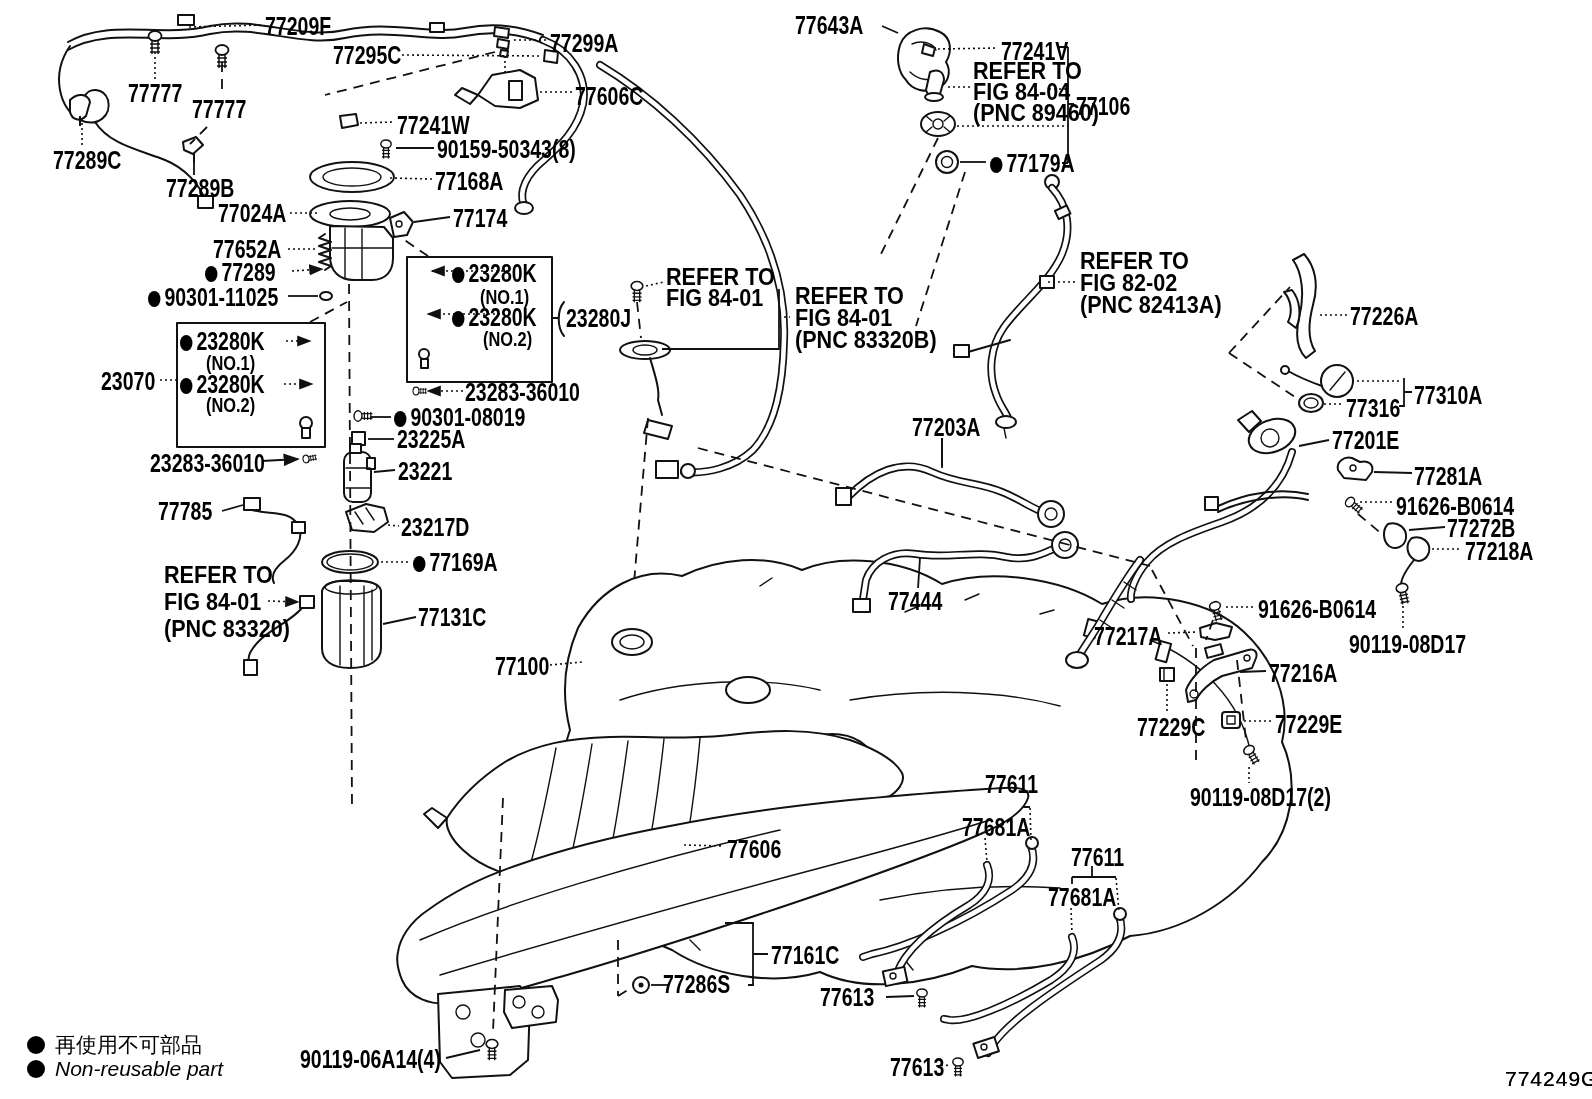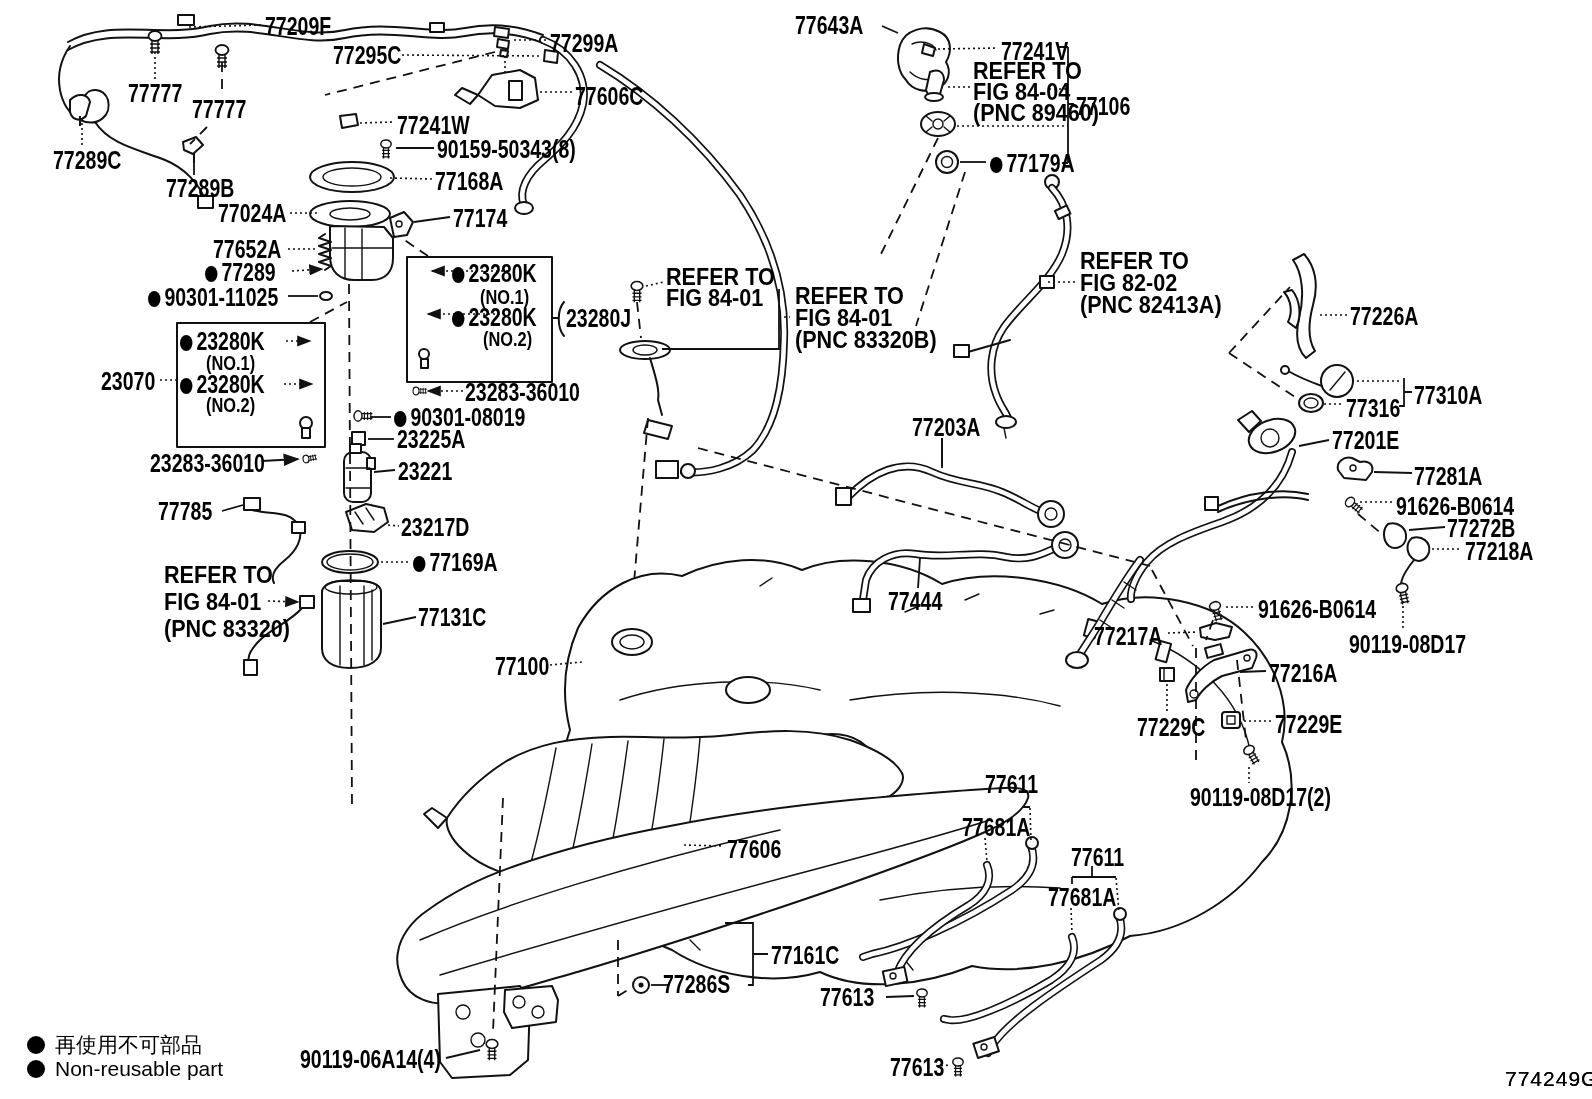--- a/index.html
+++ b/index.html
@@ -431,17 +431,17 @@
     </div>
 <div id="notes">
       <div class="note" style="left: 164px; top: 561px; line-height: 27px;"><div>REFER TO</div><div>FIG 84-01</div><div>(PNC 83320)</div></div>
       <div class="note" style="left: 666px; top: 266px; line-height: 21px;"><div>REFER TO</div><div>FIG 84-01</div></div>
       <div class="note" style="left: 795px; top: 285px; line-height: 22px;"><div>REFER TO</div><div>FIG 84-01</div><div>(PNC 83320B)</div></div>
       <div class="note" style="left: 973px; top: 60px; line-height: 21px;"><div>REFER TO</div><div>FIG 84-04</div><div>(PNC 89460)</div></div>
       <div class="note" style="left: 1080px; top: 250px; line-height: 22px;"><div>REFER TO</div><div>FIG 82-02</div><div>(PNC 82413A)</div></div>
     </div>
 <div id="legend">
       <div class="legend-row" style="left: 27px; top: 1031px; text-align: right;"><span class="dot"></span><span>再使用不可部品</span></div>
-      <div class="legend-row" style="left: 27px; top: 1057px;"><span class="dot"></span><span>Non-reusable part</span></div>
+      <div class="legend-row" style="left: 27px; top: 1057px; font-style: italic;"><span class="dot"></span><span>Non-reusable part</span></div>
     </div>
 <div class="plabel plain" style="left:1505px;top:1068px;">774249G</div>
 
 </div>
 
 </body></html>

